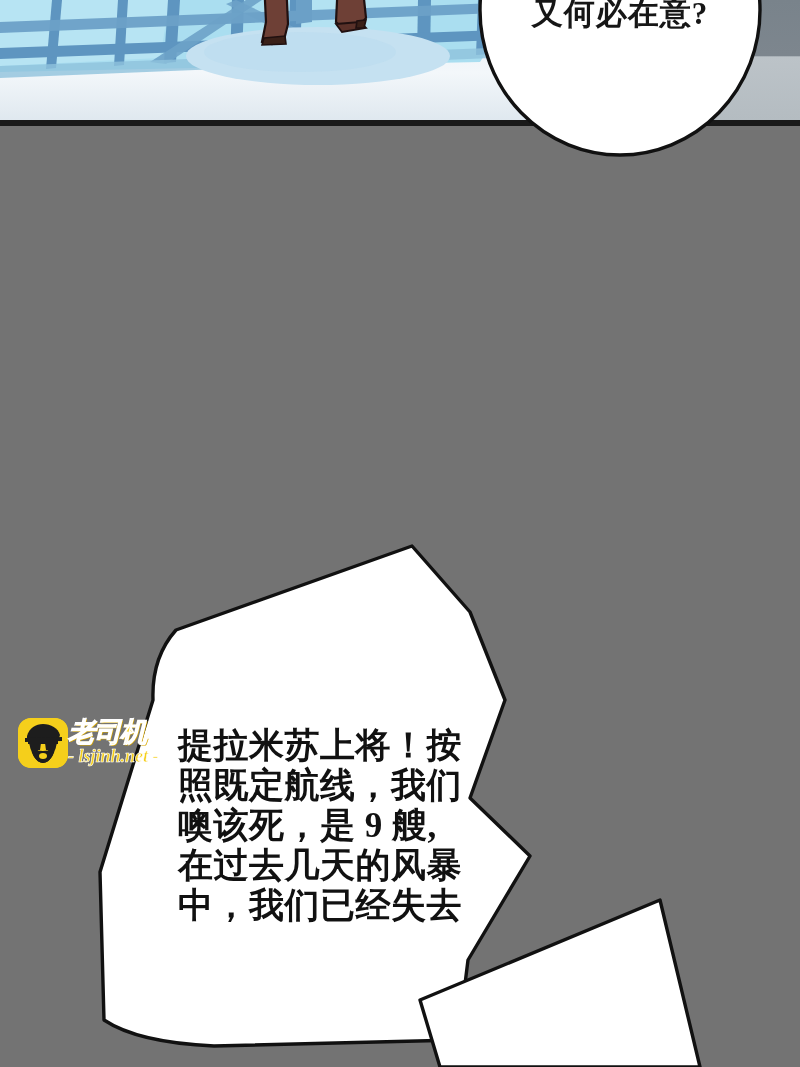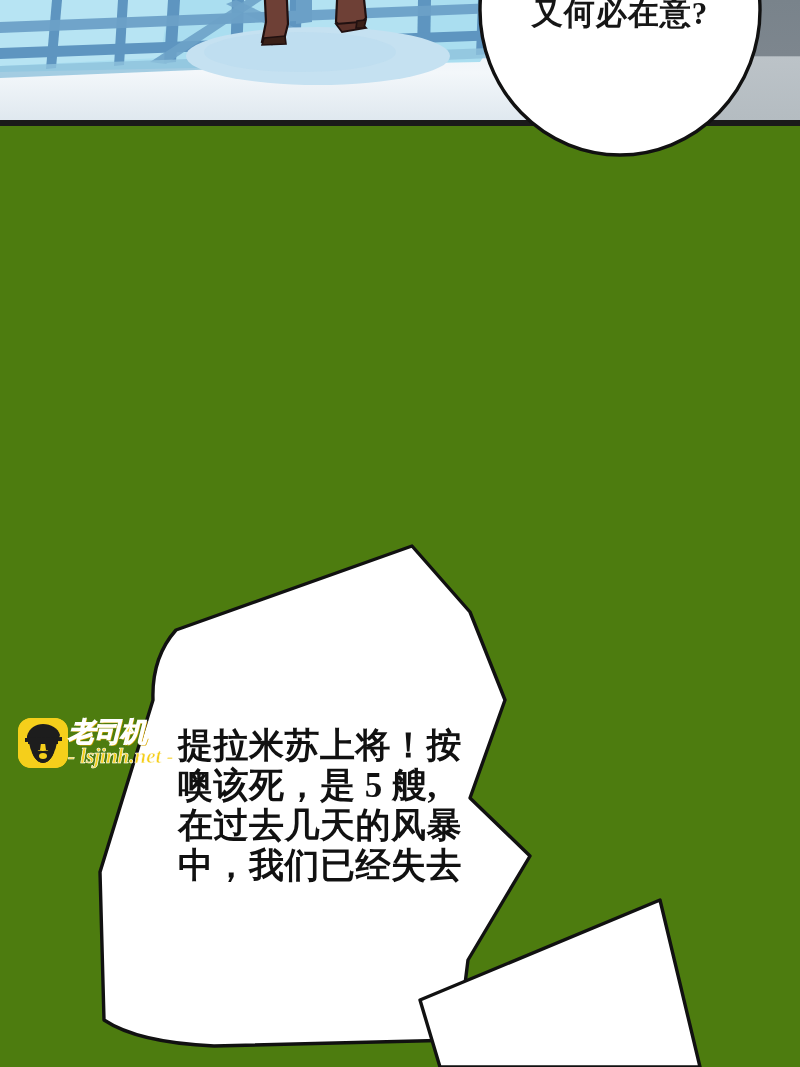--- a/index.html
+++ b/index.html
@@ -8,21 +8,21 @@
     padding: 0;
     background: #ffffff;
   }
   body {
     font-family: "Liberation Serif", "DejaVu Serif", serif;
   }
   #page {
     position: relative;
     width: 800px;
     height: 1067px;
-    background: #4d7c0f;
+    background: #737373;
     overflow: hidden;
   }
 
   
   .panel-top {
     position: absolute;
     left: 0;
     top: 0;
     width: 800px;
     height: 126px;
@@ -126,21 +126,21 @@
     text-shadow: 1px 1px 0 #d8a800;
     white-space: nowrap;
   }
   .wm-url {
     position: absolute;
     left: 0;
     top: 30px;
     font-family: "Liberation Serif", "DejaVu Serif", serif;
     font-style: italic;
     font-weight: 700;
-    font-size: 21px;
+    font-size: 18px;
     line-height: 18px;
     color: #f5cf1b;
     -webkit-text-stroke: 0.6px #ffffff;
     white-space: nowrap;
   }
 </style>
 </head>
 <body>
 
 <div id="page">
@@ -236,21 +236,22 @@
     <path d="M 420,1000
              L 660,900
              L 700,1067
              L 440,1067 Z" fill="#ffffff" stroke="#111111" stroke-width="3.4" stroke-linejoin="round"></path>
   </svg>
 
   <div class="bubble-top-text">又何必在意?</div>
 
   <div class="bubble-bottom-text">
     <span class="ln">提拉米苏上将！按</span>
-    <span class="ln">噢该死，是 5 艘,</span>
+    <span class="ln">照既定航线，我们</span>
+    <span class="ln">噢该死，是 9 艘,</span>
     <span class="ln">在过去几天的风暴</span>
     <span class="ln">中，我们已经失去</span>
   </div>
 
   <div class="watermark">
     <div class="wm-badge">
       <svg width="50" height="50" viewBox="0 0 50 50">
         <rect x="0" y="0" width="50" height="50" rx="13" fill="#f5cf1b"></rect>
 
         <path d="M9,18 C11,10 18,6 25,6 C33,6 40,10 42,17 L41,20 L9,21 Z" fill="#1d1d1d"></path>

